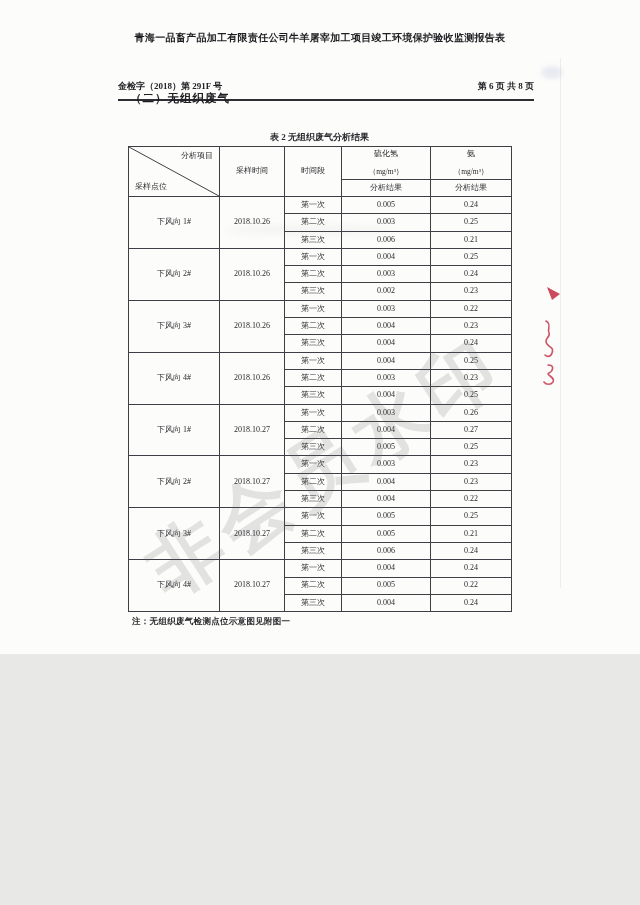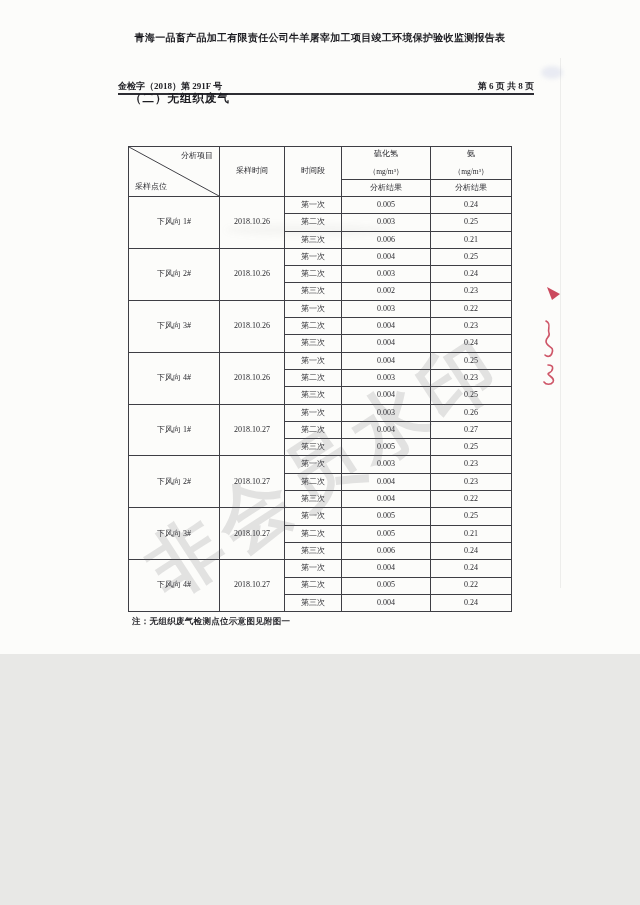--- a/index.html
+++ b/index.html
@@ -9,21 +9,21 @@
     font-family:"Liberation Serif","DejaVu Serif",serif;color:#26262a;
   }
   .doc-title{
     position:absolute;top:31px;left:0;width:100%;text-align:center;
     font-size:10px;font-weight:bold;letter-spacing:.3px;color:#1d1d22;
   }
   .ref-row{
     position:absolute;top:80px;left:118px;width:416px;
     display:flex;justify-content:space-between;align-items:flex-end;
     font-size:9px;font-weight:bold;color:#232328;
-    border-bottom:2px solid #2d2d33;padding-bottom:0;
+    border-bottom:2px solid #2d2d33;padding-bottom:6px;
   }
   .section-title{
     position:absolute;top:91px;left:130px;
     font-size:11.5px;font-weight:bold;letter-spacing:1px;color:#1d1d22;
   }
   .table-caption{
     position:absolute;top:131px;left:128px;width:383px;text-align:center;
     font-size:9px;font-weight:bold;color:#2a2a2f;
   }
   table.results{
@@ -88,20 +88,21 @@
 
   <div class="doc-title">青海一品畜产品加工有限责任公司牛羊屠宰加工项目竣工环境保护验收监测报告表</div>
 
   <div class="ref-row">
     <span>金检字（2018）第 291F 号</span>
     <span>第 6 页 共 8 页</span>
   </div>
 
   <div class="section-title">（二）无组织废气</div>
 
+  <div class="table-caption">表 2  无组织废气分析结果</div>
 
   <table class="results">
     <colgroup>
       <col style="width:91px">
         <col style="width:65px">
         <col style="width:57px">
       <col style="width:89px">
         <col style="width:81px">
     </colgroup>
     <thead>

